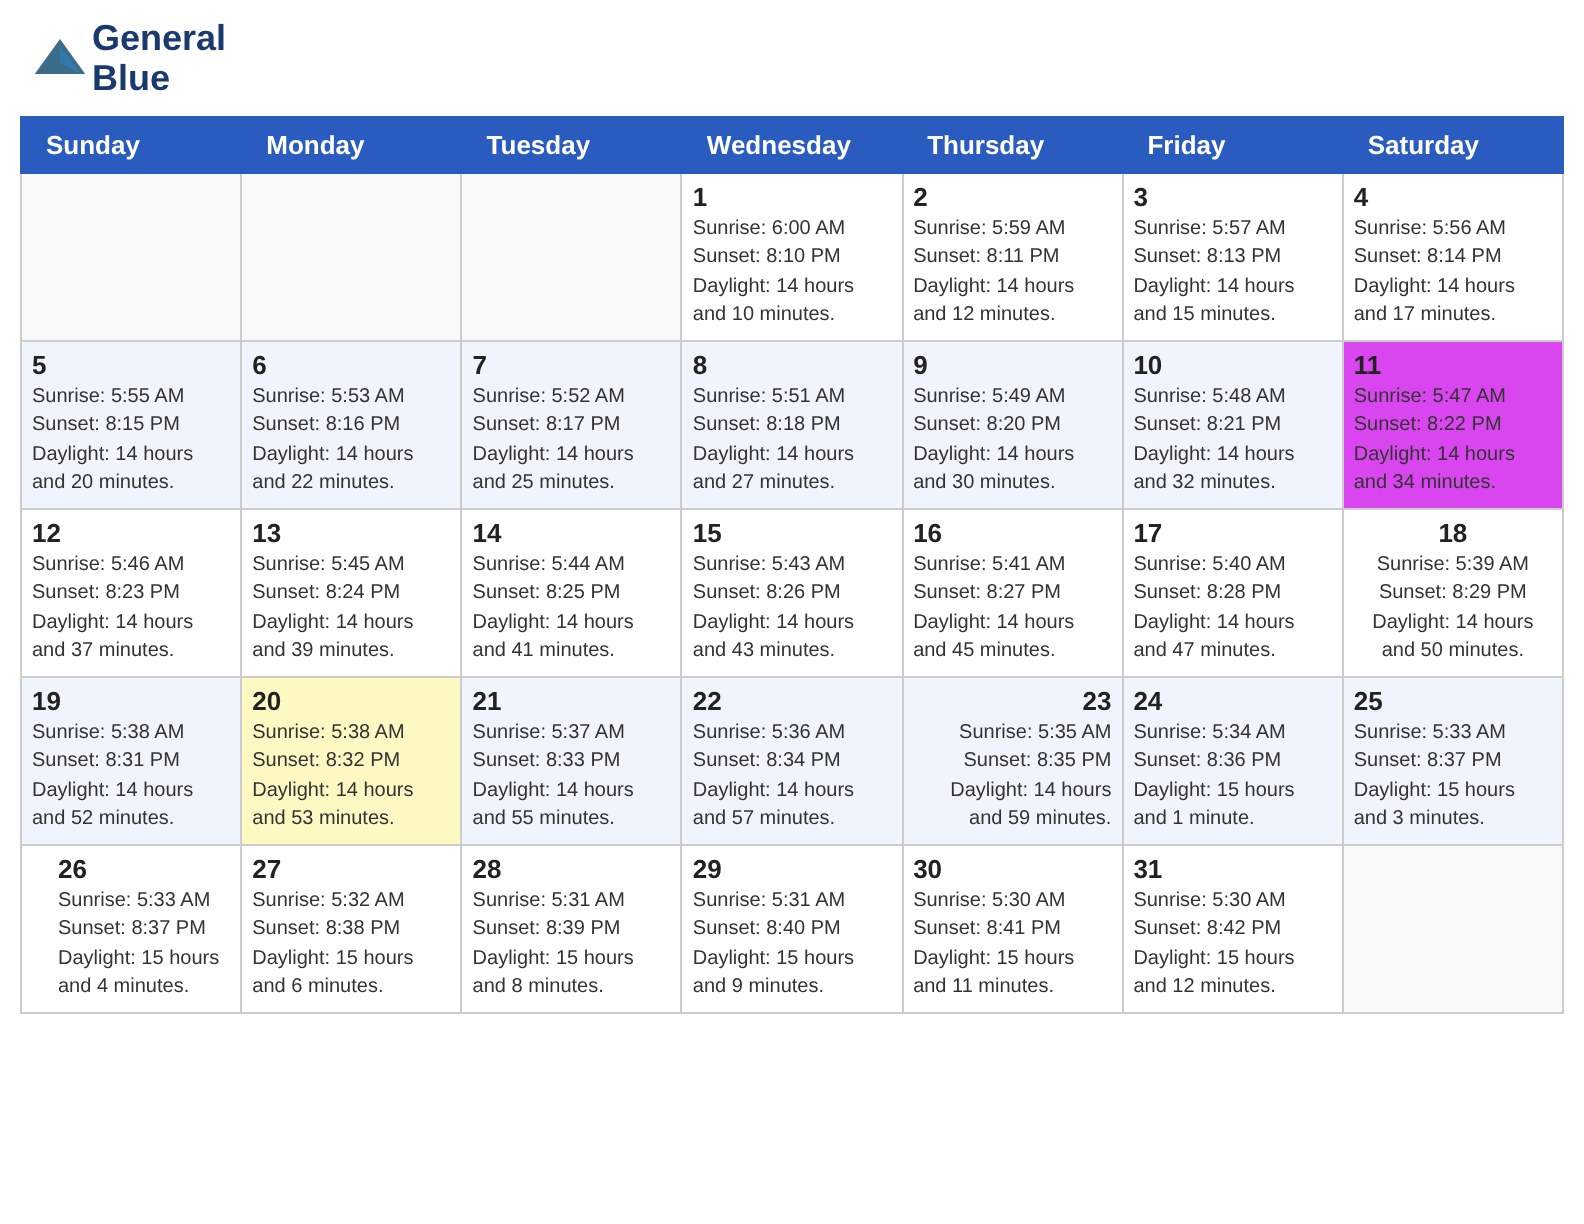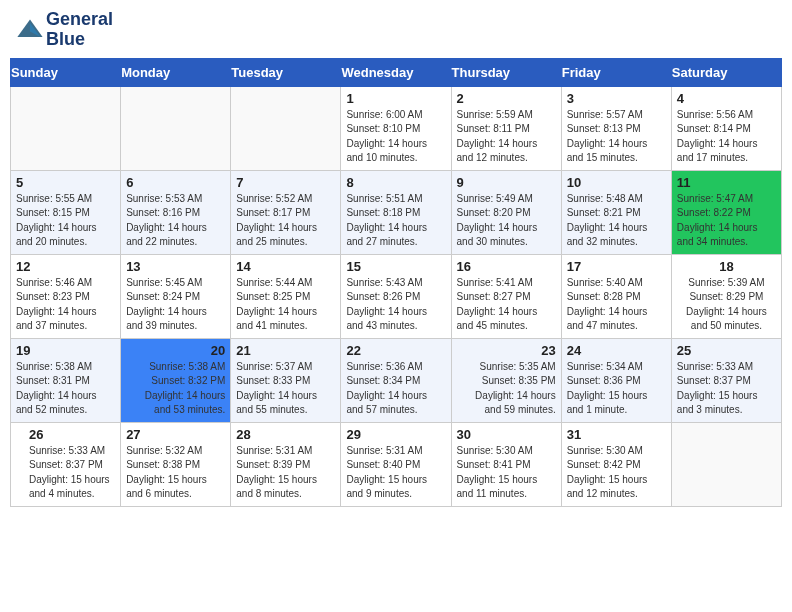--- a/index.html
+++ b/index.html
@@ -49,21 +49,21 @@
     .calendar {
       width: 100%;
       border-collapse: collapse;
       border: 1px solid #ccc;
     }
     .calendar th {
       background: #2a5cbf;
       color: #fff;
       font-size: 13px;
       font-weight: bold;
-      padding: 6px 0;
+      padding: 6px 12px;
       text-align: left;
       border: 1px solid #2a5cbf;
     }
     .calendar td {
       vertical-align: top;
       border: 1px solid #ccc;
       padding: 4px 5px;
       font-size: 10.5px;
       color: #333;
       width: calc(100% / 7);
@@ -194,21 +194,21 @@
 Daylight: 14 hours
 and 30 minutes.</div>
         </td>
         <td style="background: rgb(240, 244, 252);">
           <span class="day-num">10</span>
           <div class="day-info" style="white-space: pre-line;">Sunrise: 5:48 AM
 Sunset: 8:21 PM
 Daylight: 14 hours
 and 32 minutes.</div>
         </td>
-        <td style="background: #22c55e; margin-left: 28px;">
+        <td style="background: #d946ef; margin-left: 28px;">
           <span class="day-num">11</span>
           <div class="day-info" style="white-space: pre-line;">Sunrise: 5:47 AM
 Sunset: 8:22 PM
 Daylight: 14 hours
 and 34 minutes.</div>
         </td>
       </tr>
       <tr>
         <td style="background: rgb(255, 255, 255);">
           <span class="day-num">12</span>
@@ -261,21 +261,21 @@
         </td>
       </tr>
       <tr>
         <td style="background: rgb(240, 244, 252);">
           <span class="day-num">19</span>
           <div class="day-info" style="white-space: pre-line;">Sunrise: 5:38 AM
 Sunset: 8:31 PM
 Daylight: 14 hours
 and 52 minutes.</div>
         </td>
-        <td style="background: #3b82f6; text-align: right;">
+        <td style="background: #fef9c3;">
           <span class="day-num">20</span>
           <div class="day-info" style="white-space: pre-line;">Sunrise: 5:38 AM
 Sunset: 8:32 PM
 Daylight: 14 hours
 and 53 minutes.</div>
         </td>
         <td style="background: rgb(240, 244, 252);">
           <span class="day-num">21</span>
           <div class="day-info" style="white-space: pre-line;">Sunrise: 5:37 AM
 Sunset: 8:33 PM

